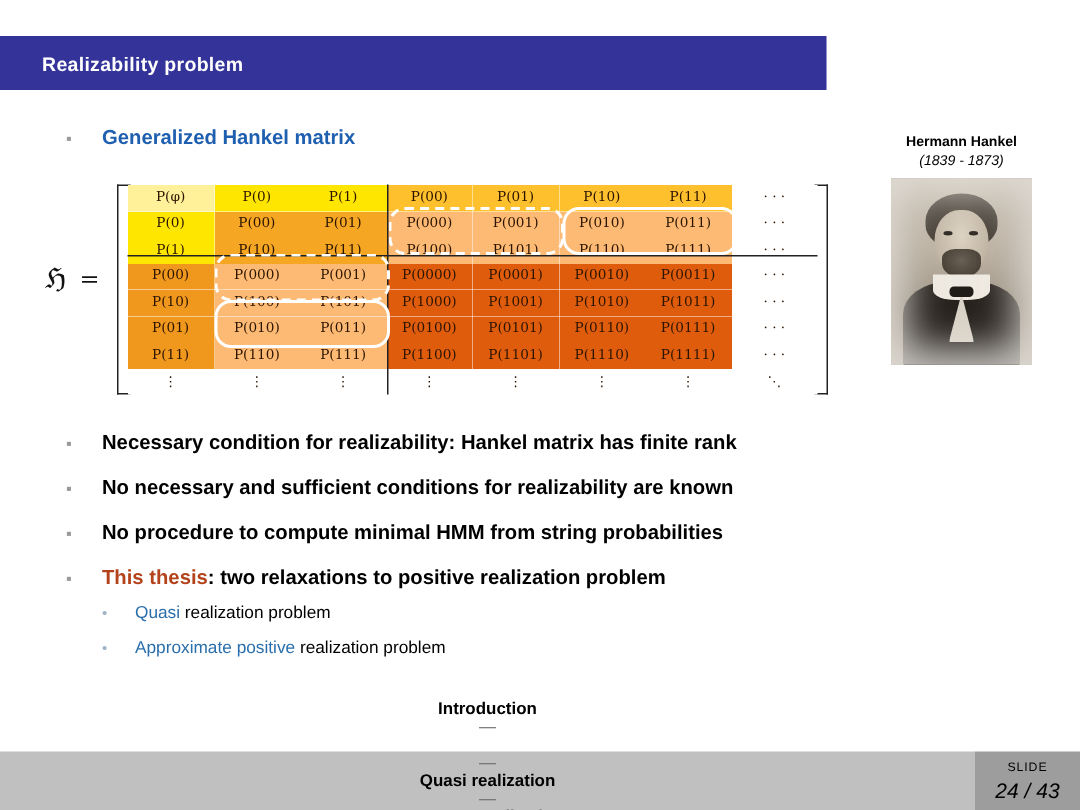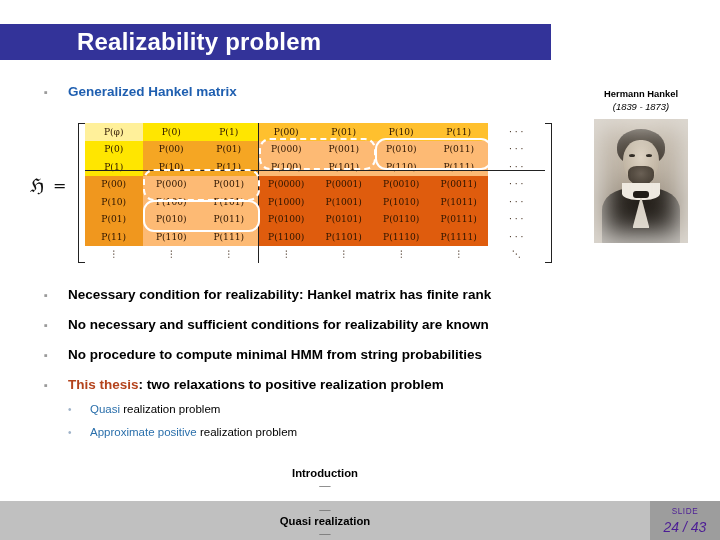--- a/index.html
+++ b/index.html
@@ -14,23 +14,23 @@
 
   
   .title-bar {
     position: absolute; left: 0; top: 24px;
     width: 551px; height: 36px;
     background: #333399;
     display: flex; align-items: center;
   }
   .title-text {
     color: #ffffff;
-    font-size: 24px;
+    font-size: 13px;
     font-weight: bold;
-    padding-left: 77px;
+    padding-left: 28px;
     letter-spacing: 0.2px;
     white-space: nowrap;
   }
 
   
   .b1 {
     position: absolute;
     display: flex; align-items: baseline;
     font-size: 13.5px;
     white-space: nowrap;
@@ -204,21 +204,21 @@
     flex-direction: column;
   }
   .sub-item { font-size: 11.3px; font-weight: bold; color: #000; white-space: nowrap; }
   .sub-item.active { color: #ffffff; }
   .sub-sep { font-size: 11.3px; color: #6e6e6e; padding: 0 11px; }
 
   .slide-box {
     position: absolute; left: 650px; top: 501px;
     width: 70px; height: 39px;
     background: #9d9d9d;
-    color: #4c1d95;
+    color: #000000;
     display: flex; flex-direction: column;
     align-items: center; justify-content: center;
   }
   .slide-box .lbl { font-size: 8.2px; letter-spacing: .6px; }
   .slide-box .num { font-size: 14px; margin-top: 3px; font-style: italic; }
 </style>
 </head>
 <body>
 
 <div class="slide">

